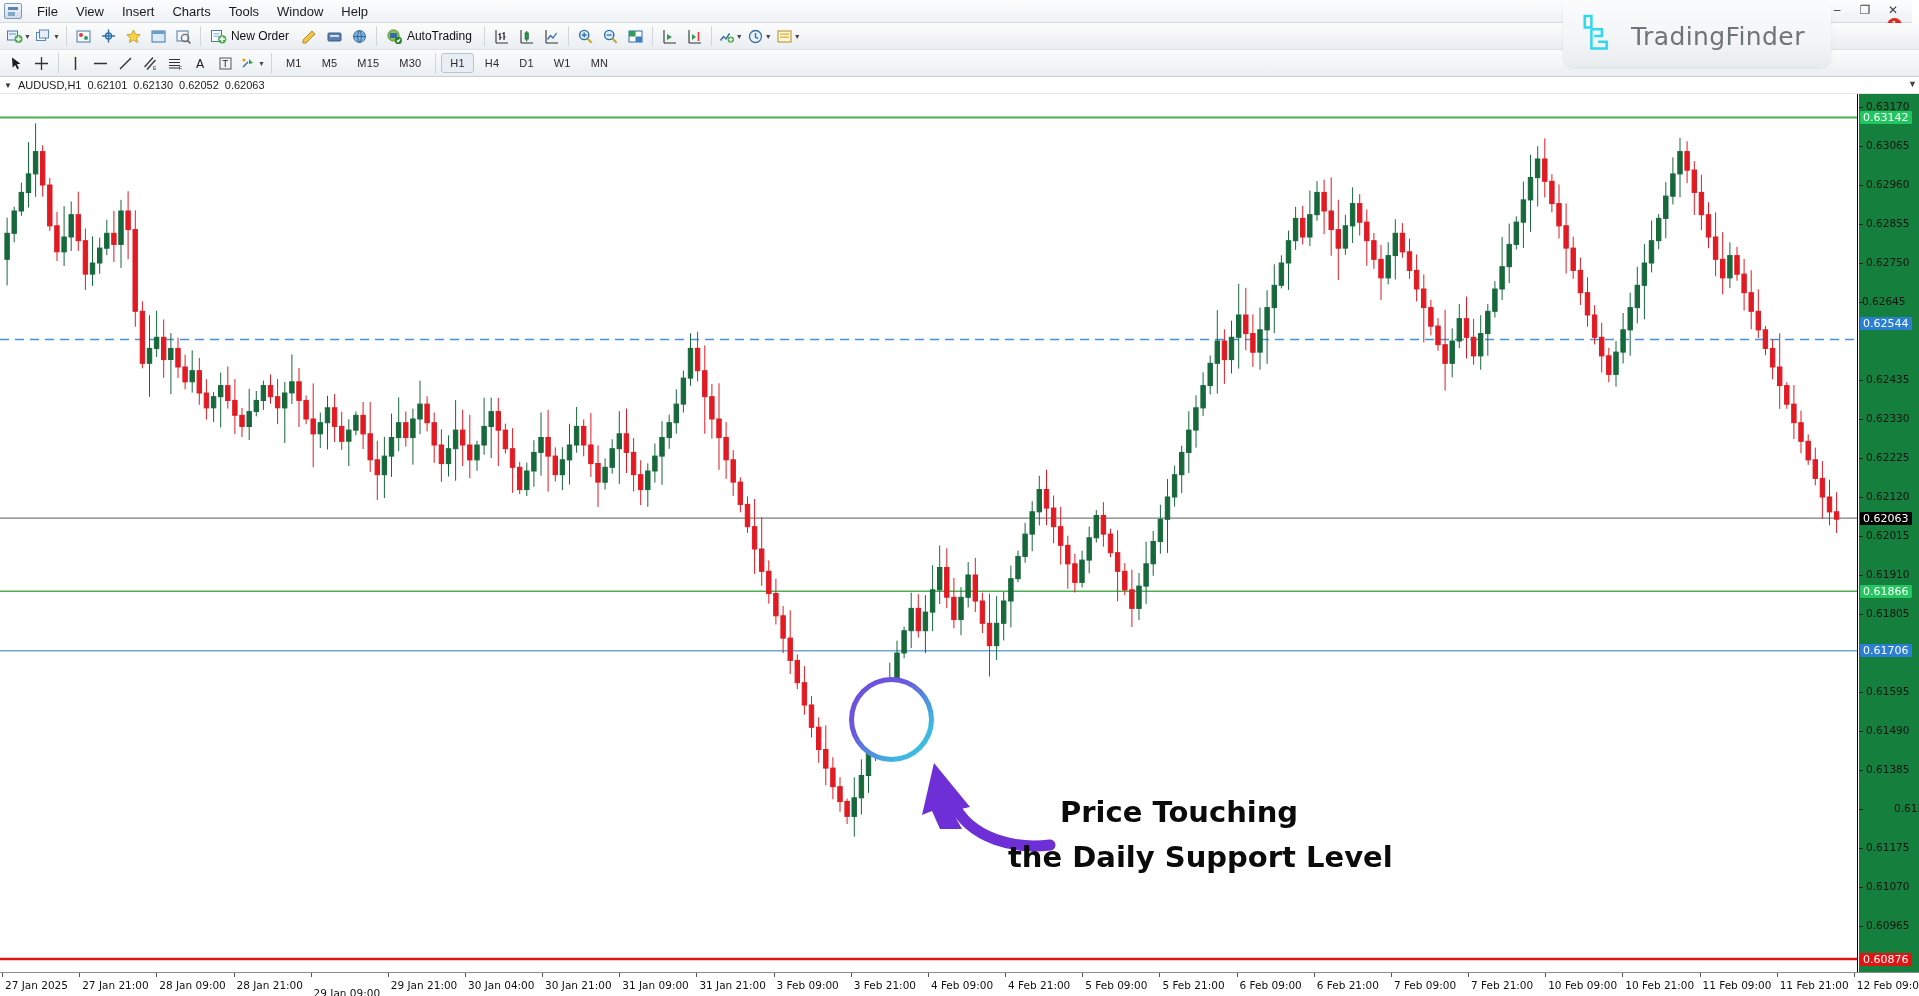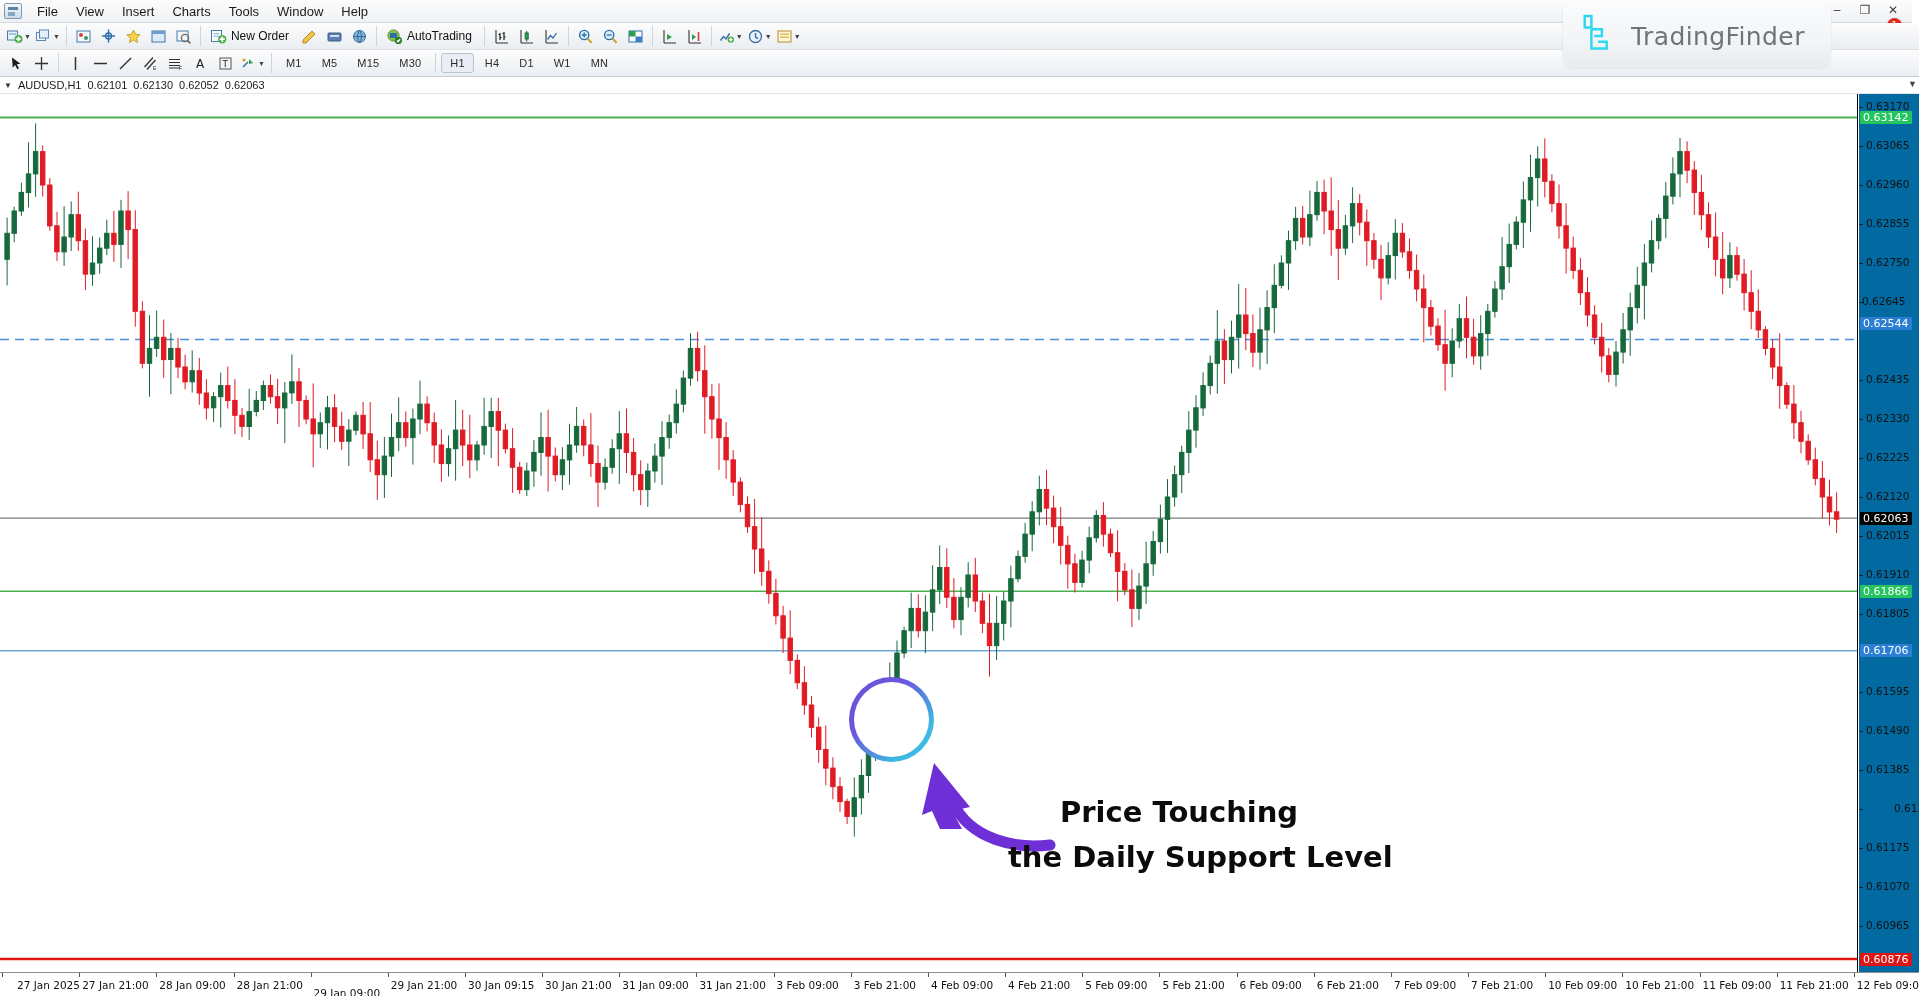--- a/index.html
+++ b/index.html
@@ -96,21 +96,21 @@
   }
   .hdr-caret { font-size: 8px; color: #333; }
 
   .chart-canvas {
     position: absolute; left: 0; top: 94px; width: 1858px; height: 878px;
     background: #ffffff; overflow: hidden;
     border-right: 1px solid #000;
   }
   .price-axis {
     position: absolute; left: 1859px; top: 94px; width: 60px; height: 878px;
-    background: #0369a1;
+    background: #15803d;
   }
   .time-axis {
     position: absolute; left: 0; top: 972px; width: 1919px; height: 24px;
     background: #fff; border-top: 1px solid #8d8d8d;
   }
   .tick-label {
     position: absolute; font-size: 10.5px; color: #111; white-space: nowrap;
     font-family: "DejaVu Sans", sans-serif;
   }
   .axis-tick { position: absolute; left: 0; width: 4px; height: 1px; background: #222; }
@@ -1042,33 +1042,33 @@
       <div class="pbadge" style="top: 16.9px; background: rgb(34, 197, 94); color: rgb(255, 255, 255);">0.63142</div>
       <div class="pbadge" style="top: 223px; background: rgb(42, 127, 212); color: rgb(255, 255, 255);">0.62544</div>
       <div class="pbadge" style="top: 417.6px; background: rgb(0, 0, 0); color: rgb(255, 255, 255);">0.62063</div>
       <div class="pbadge" style="top: 490.8px; background: rgb(34, 197, 94); color: rgb(255, 255, 255);">0.61866</div>
       <div class="pbadge" style="top: 550.2px; background: rgb(42, 127, 212); color: rgb(255, 255, 255);">0.61706</div>
       <div class="pbadge" style="top: 858.5px; background: rgb(225, 20, 20); color: rgb(255, 255, 255);">0.60876</div>
     </div>
 
   <div class="time-axis" id="time-axis">
       <div class="time-tick" style="left: 2px;"></div>
-      <div class="tick-label" style="left: 17px; top: 6px;">27 Jan 2025</div>
+      <div class="tick-label" style="left: 5px; top: 6px;">27 Jan 2025</div>
       <div class="time-tick" style="left: 79.2px;"></div>
       <div class="tick-label" style="left: 82.2px; top: 6px;">27 Jan 21:00</div>
       <div class="time-tick" style="left: 156.3px;"></div>
       <div class="tick-label" style="left: 159.3px; top: 6px;">28 Jan 09:00</div>
       <div class="time-tick" style="left: 233.5px;"></div>
       <div class="tick-label" style="left: 236.5px; top: 6px;">28 Jan 21:00</div>
       <div class="time-tick" style="left: 310.6px;"></div>
       <div class="tick-label" style="left: 313.6px; top: 6px; margin-top: 8px;">29 Jan 09:00</div>
       <div class="time-tick" style="left: 387.8px;"></div>
       <div class="tick-label" style="left: 390.8px; top: 6px;">29 Jan 21:00</div>
       <div class="time-tick" style="left: 465px;"></div>
-      <div class="tick-label" style="left: 468px; top: 6px;">30 Jan 09:15</div>
+      <div class="tick-label" style="left: 468px; top: 6px;">30 Jan 04:00</div>
       <div class="time-tick" style="left: 542.1px;"></div>
       <div class="tick-label" style="left: 545.1px; top: 6px;">30 Jan 21:00</div>
       <div class="time-tick" style="left: 619.3px;"></div>
       <div class="tick-label" style="left: 622.3px; top: 6px;">31 Jan 09:00</div>
       <div class="time-tick" style="left: 696.4px;"></div>
       <div class="tick-label" style="left: 699.4px; top: 6px;">31 Jan 21:00</div>
       <div class="time-tick" style="left: 773.6px;"></div>
       <div class="tick-label" style="left: 776.6px; top: 6px;">3 Feb 09:00</div>
       <div class="time-tick" style="left: 850.8px;"></div>
       <div class="tick-label" style="left: 853.8px; top: 6px;">3 Feb 21:00</div>

